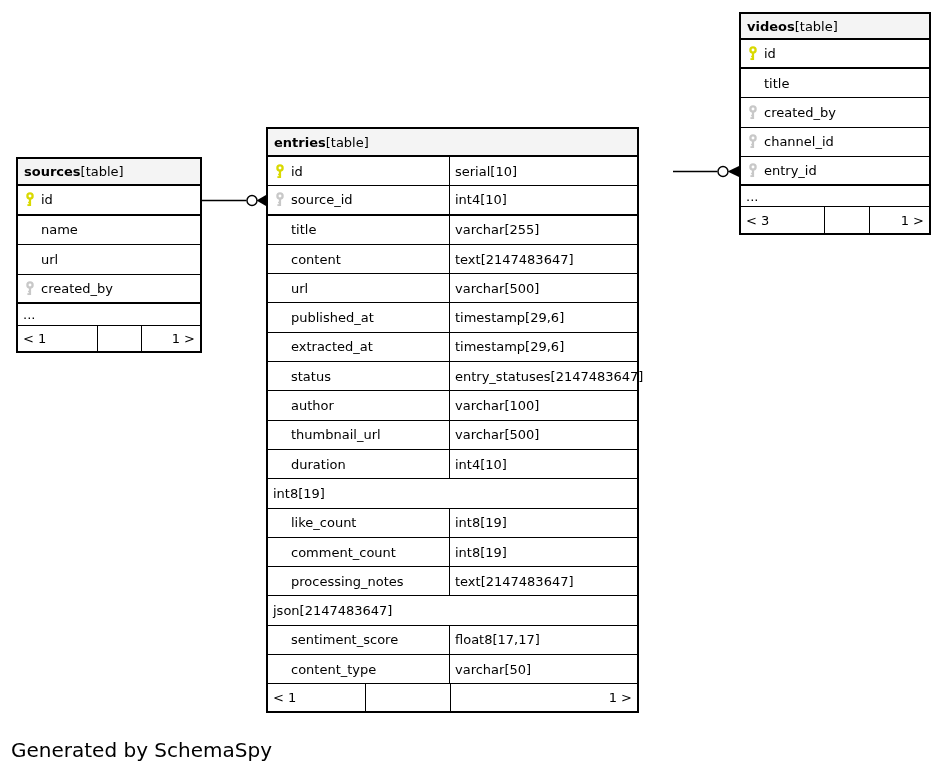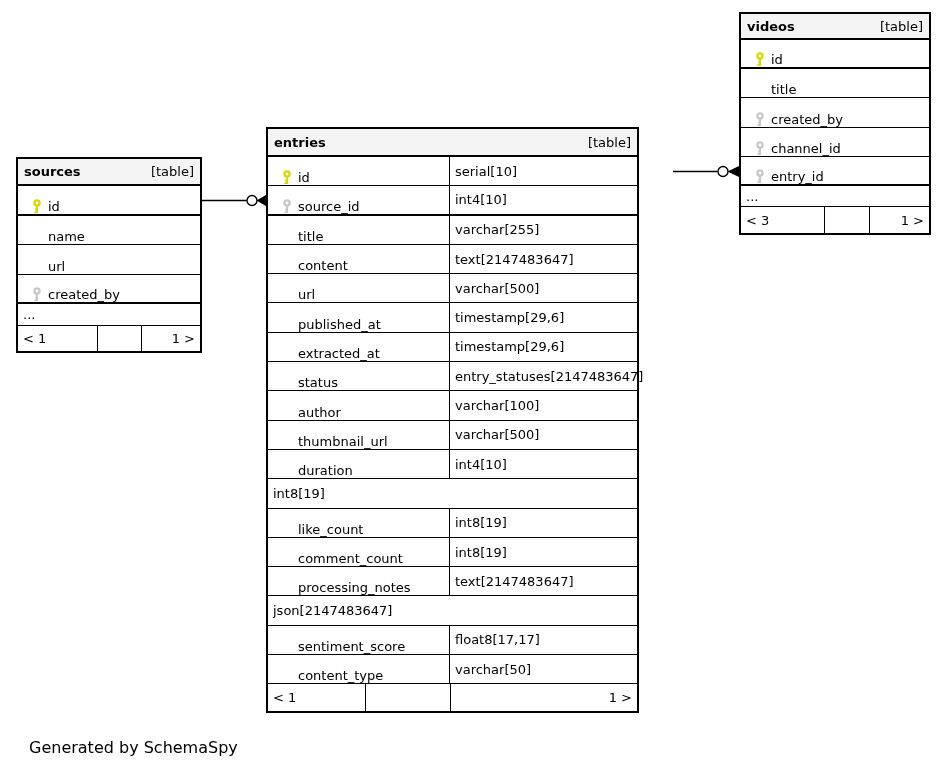--- a/index.html
+++ b/index.html
@@ -7,34 +7,34 @@
     position:relative; width:947px; height:767px; background:#ffffff;
     font-family:"DejaVu Sans","Liberation Sans",sans-serif; color:#000;
     overflow:hidden;
   }
   .connectors{position:absolute;left:0;top:0;width:947px;height:767px;}
   .db-table{
     position:absolute; background:#fff; border:2px solid #000;
     box-sizing:border-box; font-size:13px; display:flex; flex-direction:column;
   }
   .tbl-header{
-    display:flex; justify-content:space-between; align-items:center;
+    display:flex; align-items:center;
     background:#f4f4f4; border-bottom:2px solid #000; padding:0 6px;
     box-sizing:border-box; flex:none;
   }
   .tbl-name{font-weight:bold;}
   .tbl-badge{font-weight:normal;}
   .tbl-rows{display:flex; flex-direction:column; flex:none;}
   .tbl-row{
     display:flex; align-items:stretch; border-bottom:1px solid #000;
     box-sizing:border-box; background:#fff; flex:none;
   }
   .tbl-row.group-end{border-bottom-width:2px;}
   .tbl-row.ellipsis{align-items:center; padding-left:5px;}
-  .cell-name{display:flex; align-items:flex-end; padding-left:14px; gap:6px; flex:1; box-sizing:border-box;}
+  .cell-name{display:flex; align-items:center; padding-left:7px; gap:6px; flex:1; box-sizing:border-box;}
   .tbl-row.two-col .cell-name{width:182px; flex:none; border-right:1px solid #000;}
   .cell-type{flex:1; display:flex; align-items:center; padding-left:5px; box-sizing:border-box;}
   .key-slot{width:10px; height:15px; flex:none; display:inline-flex; align-items:center;}
   .key-slot.pk{color:#d9d900;}
   .key-slot.fk{color:#c8c8c8;}
   .tbl-footer{display:flex; align-items:stretch; box-sizing:border-box; flex:none;}
   .fc{display:flex; align-items:center; box-sizing:border-box;}
   .fc1{padding-left:5px; border-right:1px solid #000;}
   .fc2{border-right:1px solid #000;}
   .fc3{flex:1; justify-content:flex-end; padding-right:5px;}
@@ -53,21 +53,21 @@
   #t-entries .tbl-footer{height:27px;}
   #t-entries .fc1{width:98px;} #t-entries .fc2{width:85px;}
 
   #t-videos{left:739px; top:12px; width:192px;}
   #t-videos .tbl-header{height:26px;}
   #t-videos .tbl-row{height:29.2px;}
   #t-videos .tbl-row.ellipsis{height:21.5px;}
   #t-videos .tbl-footer{height:25.5px;}
   #t-videos .fc1{width:84px;} #t-videos .fc2{width:45px;}
 
-  .generator-note{position:absolute; left:29px; top:738px; font-size:16px;}
+  .generator-note{position:absolute; left:11px; top:738px; font-size:20px;}
 </style>
 </head>
 <body>
 
 <div class="canvas">
 
   <svg class="connectors" viewBox="0 0 947 767" xmlns="http://www.w3.org/2000/svg">
     <g>
       <line x1="202" y1="200.5" x2="246.5" y2="200.5" stroke="#000" stroke-width="1.4"></line>
       <circle cx="252" cy="200.5" r="5" fill="#fff" stroke="#000" stroke-width="1.4"></circle>

